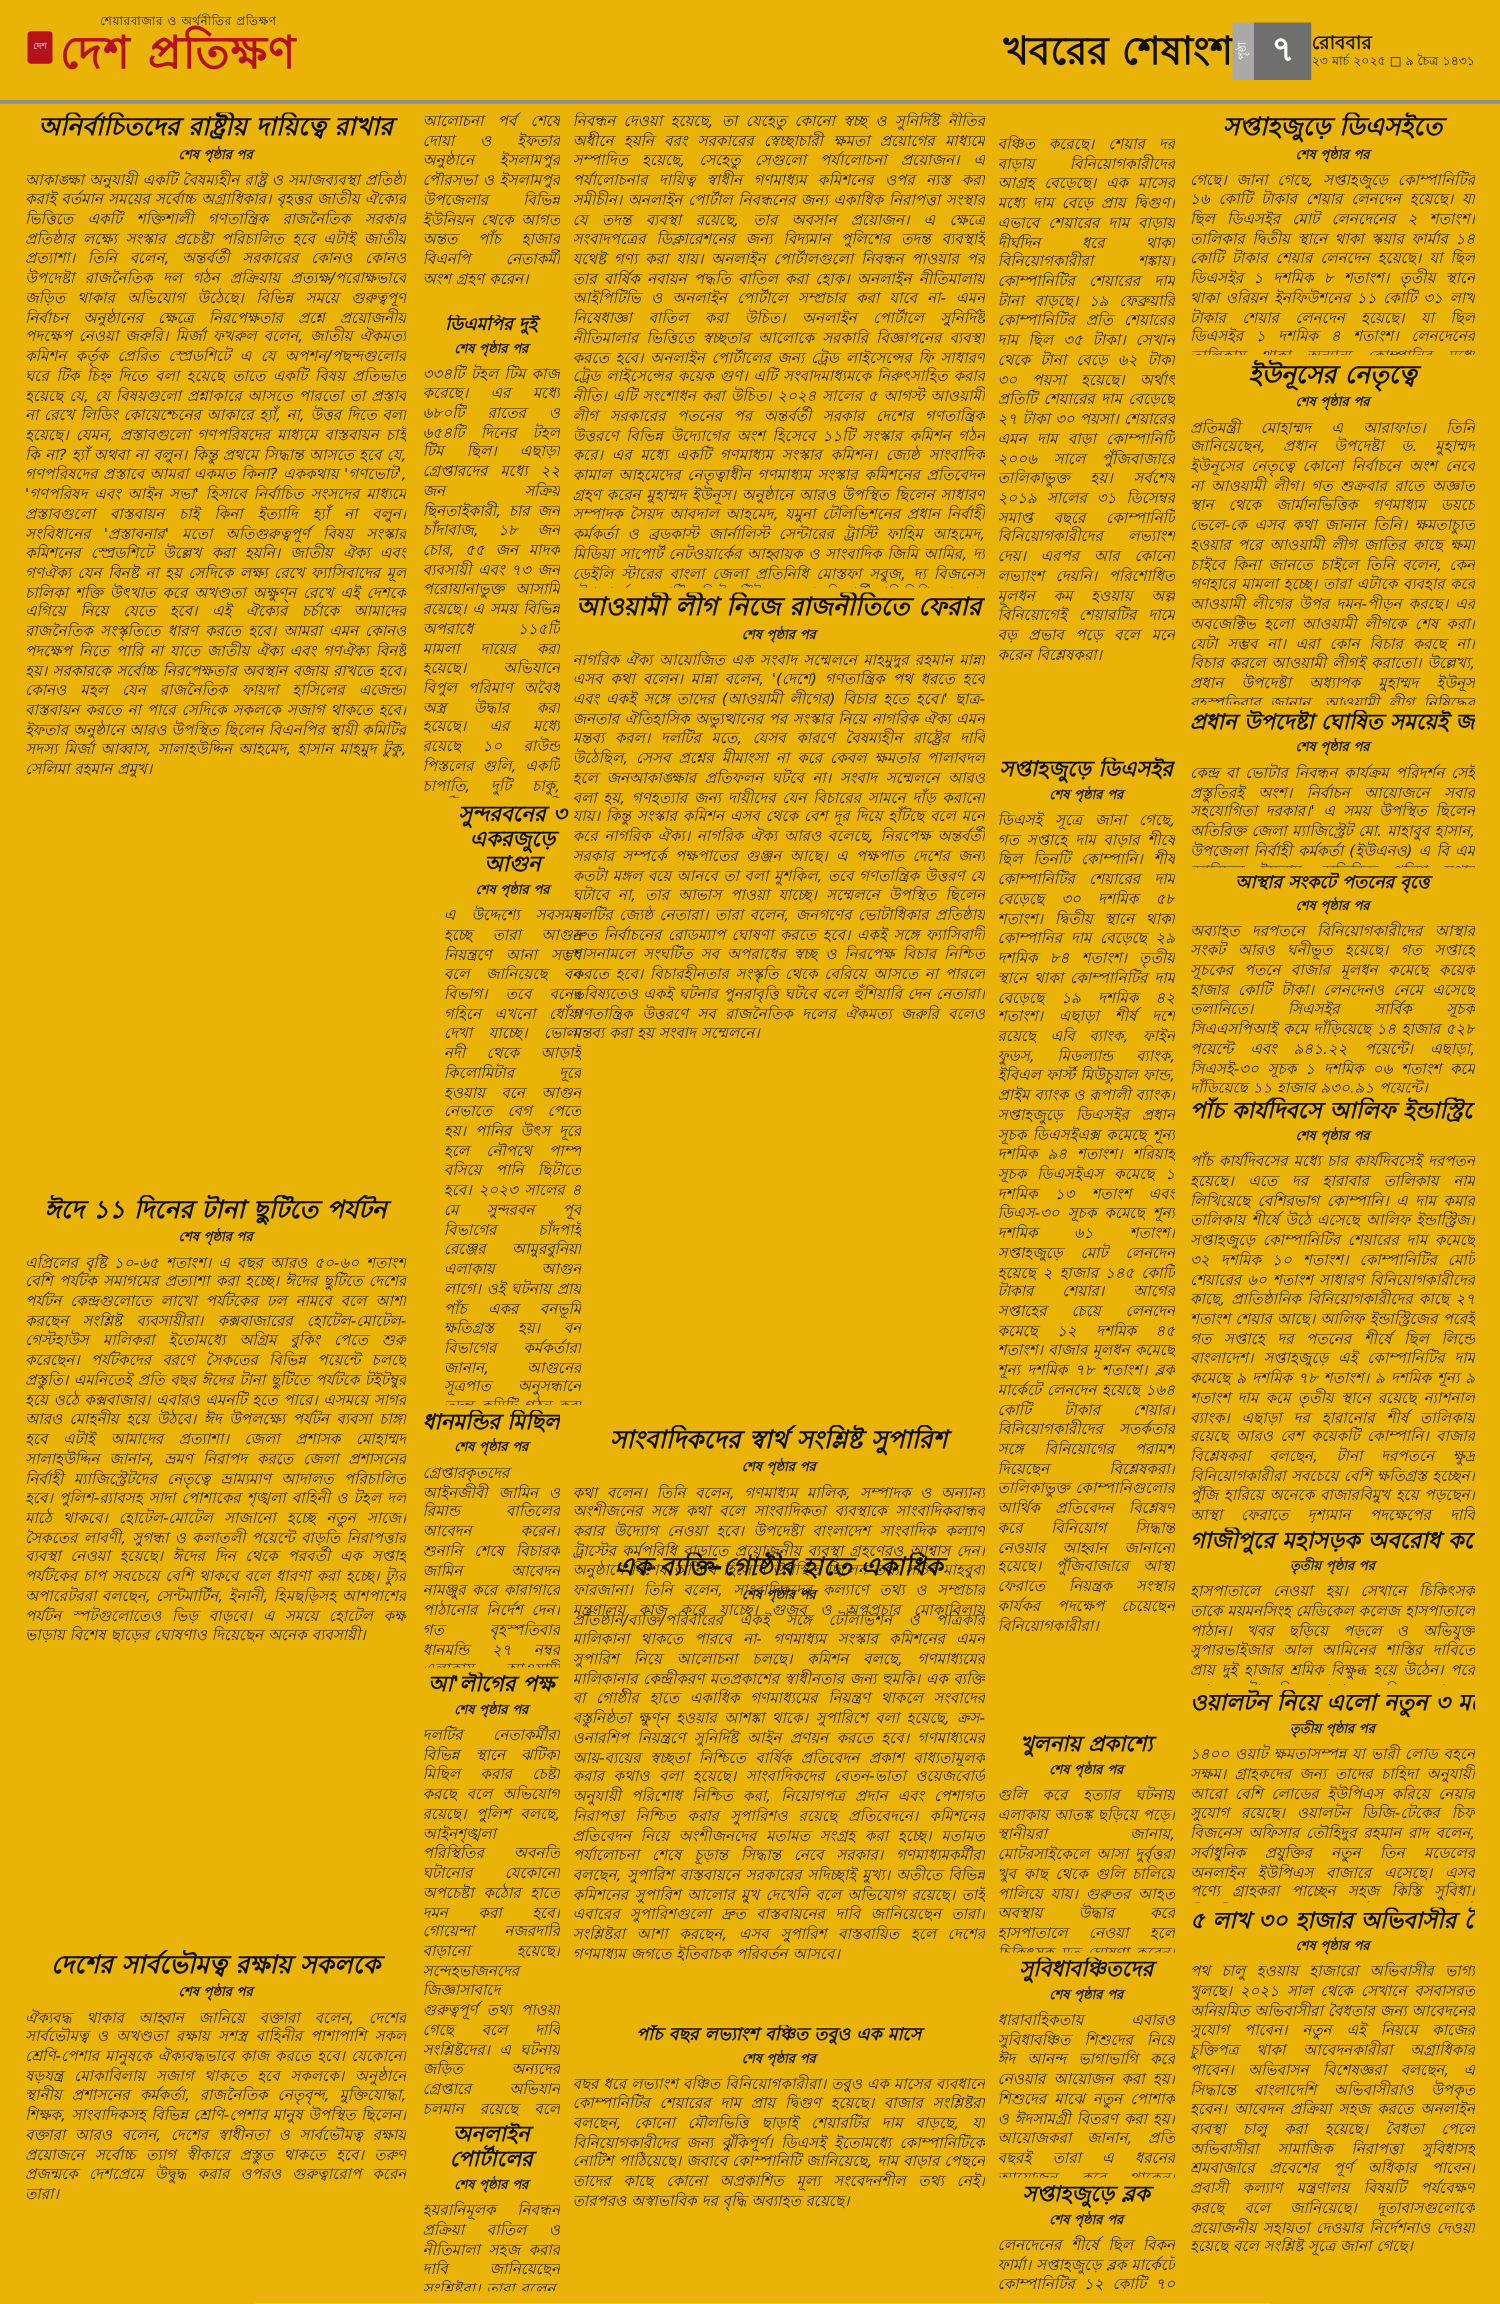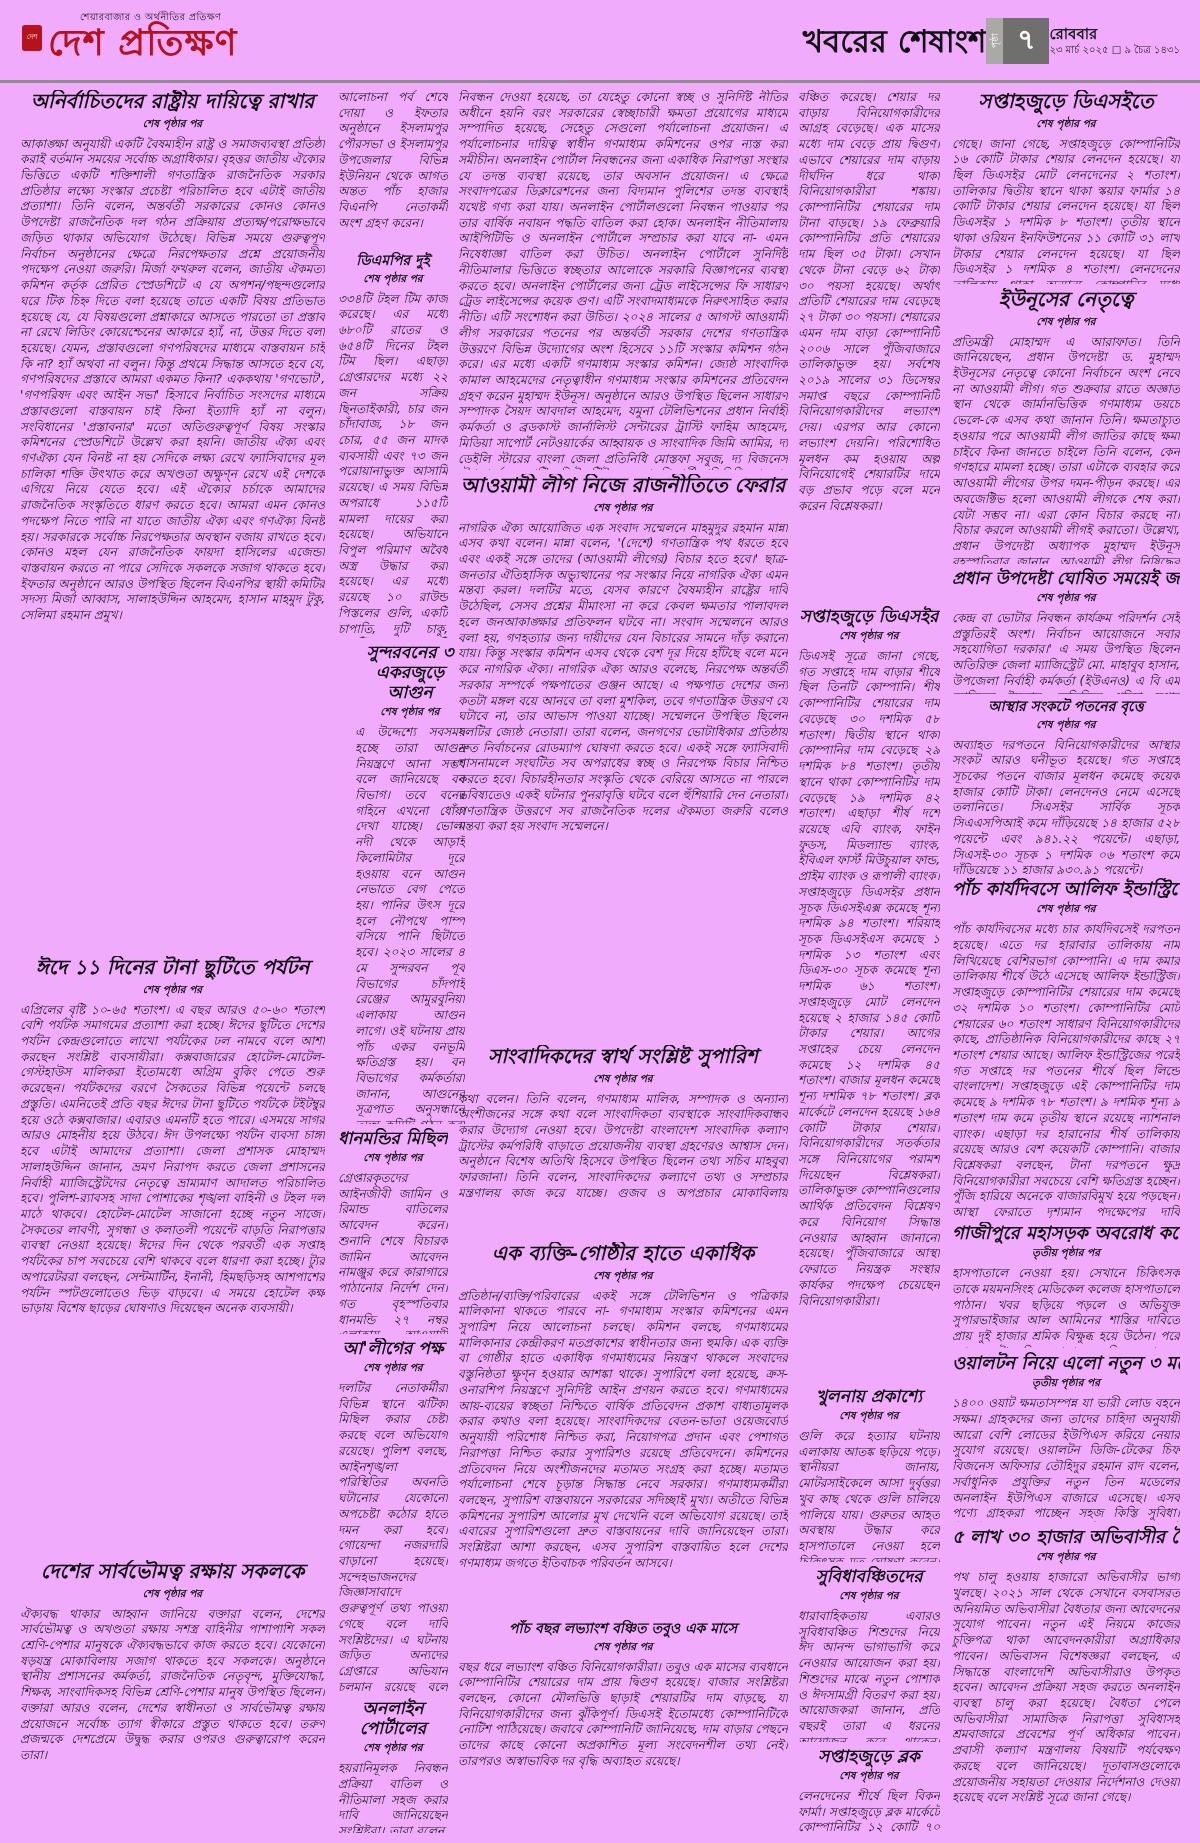--- a/index.html
+++ b/index.html
@@ -1,16 +1,16 @@
 <!DOCTYPE html>
 <html lang="bn"><head>
 <meta charset="utf-8">
 <style>
   html,body{margin:0;padding:0;background:#d8d8d4;}
-  #page{position:relative;width:1200px;height:1843px;background:#f0abfc;margin:0 auto;
+  #page{position:relative;width:1200px;height:1843px;background:#eab308;margin:0 auto;
         font-family:"DejaVu Sans","Liberation Sans",sans-serif;color:#1b1b1b;overflow:hidden;}
   
   #masthead{position:absolute;left:0;top:0;width:1200px;height:82px;}
   #brand{position:absolute;left:22px;top:10px;}
   #brand .tagline{font-size:9.5px;color:#222;letter-spacing:.5px;margin-left:58px;}
   #brand .logo-row{display:flex;align-items:flex-start;gap:6px;}
   #brand .emblem{width:20px;height:26px;background:#b5121b;color:#fff;font-size:7px;line-height:1.1;
         display:flex;align-items:center;justify-content:center;border-radius:3px;}
   #brand .logo{font-size:36px;font-weight:800;color:#b5121b;letter-spacing:1px;line-height:1;}
   #section-head{position:absolute;right:20px;top:18px;display:flex;align-items:center;gap:0;}
@@ -115,39 +115,39 @@
   <article class="blk" style="left:458px;top:90px;width:330px;height:380px">
     <p class="bd">নিবন্ধন দেওয়া হয়েছে, তা যেহেতু কোনো স্বচ্ছ ও সুনির্দিষ্ট নীতির অধীনে হয়নি বরং সরকারের স্বেচ্ছাচারী ক্ষমতা প্রয়োগের মাধ্যমে সম্পাদিত হয়েছে, সেহেতু সেগুলো পর্যালোচনা প্রয়োজন। এ পর্যালোচনার দায়িত্ব স্বাধীন গণমাধ্যম কমিশনের ওপর ন্যস্ত করা সমীচীন। অনলাইন পোর্টাল নিবন্ধনের জন্য একাধিক নিরাপত্তা সংস্থার যে তদন্ত ব্যবস্থা রয়েছে, তার অবসান প্রয়োজন। এ ক্ষেত্রে সংবাদপত্রের ডিক্লারেশনের জন্য বিদ্যমান পুলিশের তদন্ত ব্যবস্থাই যথেষ্ট গণ্য করা যায়। অনলাইন পোর্টালগুলো নিবন্ধন পাওয়ার পর তার বার্ষিক নবায়ন পদ্ধতি বাতিল করা হোক। অনলাইন নীতিমালায় আইপিটিভি ও অনলাইন পোর্টালে সম্প্রচার করা যাবে না- এমন নিষেধাজ্ঞা বাতিল করা উচিত। অনলাইন পোর্টালে সুনির্দিষ্ট নীতিমালার ভিত্তিতে স্বচ্ছতার আলোকে সরকারি বিজ্ঞাপনের ব্যবস্থা করতে হবে। অনলাইন পোর্টালের জন্য ট্রেড লাইসেন্সের ফি সাধারণ ট্রেড লাইসেন্সের কয়েক গুণ। এটি সংবাদমাধ্যমকে নিরুৎসাহিত করার নীতি। এটি সংশোধন করা উচিত। ২০২৪ সালের ৫ আগস্ট আওয়ামী লীগ সরকারের পতনের পর অন্তর্বর্তী সরকার দেশের গণতান্ত্রিক উত্তরণে বিভিন্ন উদ্যোগের অংশ হিসেবে ১১টি সংস্কার কমিশন গঠন করে। এর মধ্যে একটি গণমাধ্যম সংস্কার কমিশন। জ্যেষ্ঠ সাংবাদিক কামাল আহমেদের নেতৃত্বাধীন গণমাধ্যম সংস্কার কমিশনের প্রতিবেদন গ্রহণ করেন মুহাম্মদ ইউনূস। অনুষ্ঠানে আরও উপস্থিত ছিলেন সাধারণ সম্পাদক সৈয়দ আবদাল আহমেদ, যমুনা টেলিভিশনের প্রধান নির্বাহী কর্মকর্তা ও ব্রডকাস্ট জার্নালিস্ট সেন্টারের ট্রাস্টি ফাহিম আহমেদ, মিডিয়া সাপোর্ট নেটওয়ার্কের আহ্বায়ক ও সাংবাদিক জিমি আমির, দ্য ডেইলি স্টারের বাংলা জেলা প্রতিনিধি মোস্তফা সবুজ, দ্য বিজনেস স্ট্যান্ডার্ডের ডেপুটি এডিটর টিটু দত্ত গুপ্ত, শিক্ষার্থী প্রতিনিধি আব্দুল্লাহ আল মামুন।</p>
   </article>
 
   <article class="blk" style="left:458px;top:474px;width:330px;height:608px">
     <h2 class="h20 nw">আওয়ামী লীগ নিজে রাজনীতিতে ফেরার</h2>
     <div class="cont">শেষ পৃষ্ঠার পর</div>
     <p class="bd">নাগরিক ঐক্য আয়োজিত এক সংবাদ সম্মেলনে মাহমুদুর রহমান মান্না এসব কথা বলেন। মান্না বলেন, '(দেশে) গণতান্ত্রিক পথ ধরতে হবে এবং একই সঙ্গে তাদের (আওয়ামী লীগের) বিচার হতে হবে।' ছাত্র-জনতার ঐতিহাসিক অভ্যুত্থানের পর সংস্কার নিয়ে নাগরিক ঐক্য এমন মন্তব্য করল। দলটির মতে, যেসব কারণে বৈষম্যহীন রাষ্ট্রের দাবি উঠেছিল, সেসব প্রশ্নের মীমাংসা না করে কেবল ক্ষমতার পালাবদল হলে জনআকাঙ্ক্ষার প্রতিফলন ঘটবে না। সংবাদ সম্মেলনে আরও বলা হয়, গণহত্যার জন্য দায়ীদের যেন বিচারের সামনে দাঁড় করানো যায়। কিন্তু সংস্কার কমিশন এসব থেকে বেশ দূর দিয়ে হাঁটছে বলে মনে করে নাগরিক ঐক্য। নাগরিক ঐক্য আরও বলেছে, নিরপেক্ষ অন্তর্বর্তী সরকার সম্পর্কে পক্ষপাতের গুঞ্জন আছে। এ পক্ষপাত দেশের জন্য কতটা মঙ্গল বয়ে আনবে তা বলা মুশকিল, তবে গণতান্ত্রিক উত্তরণ যে ঘটাবে না, তার আভাস পাওয়া যাচ্ছে। সম্মেলনে উপস্থিত ছিলেন দলটির জ্যেষ্ঠ নেতারা। তারা বলেন, জনগণের ভোটাধিকার প্রতিষ্ঠায় দ্রুত নির্বাচনের রোডম্যাপ ঘোষণা করতে হবে। একই সঙ্গে ফ্যাসিবাদী শাসনামলে সংঘটিত সব অপরাধের স্বচ্ছ ও নিরপেক্ষ বিচার নিশ্চিত করতে হবে। বিচারহীনতার সংস্কৃতি থেকে বেরিয়ে আসতে না পারলে ভবিষ্যতেও একই ঘটনার পুনরাবৃত্তি ঘটবে বলে হুঁশিয়ারি দেন নেতারা। গণতান্ত্রিক উত্তরণে সব রাজনৈতিক দলের ঐকমত্য জরুরি বলেও মন্তব্য করা হয় সংবাদ সম্মেলনে।</p>
   </article>
 
-  <article class="blk" style="left:458px;top:1045px;width:330px;height:152px">
+  <article class="blk" style="left:458px;top:1140px;width:330px;height:152px">
     <h2 class="h20 nw">সাংবাদিকদের স্বার্থ সংশ্লিষ্ট সুপারিশ</h2>
     <div class="cont">শেষ পৃষ্ঠার পর</div>
     <p class="bd">কথা বলেন। তিনি বলেন, গণমাধ্যম মালিক, সম্পাদক ও অন্যান্য অংশীজনের সঙ্গে কথা বলে সাংবাদিকতা ব্যবস্থাকে সাংবাদিকবান্ধব করার উদ্যোগ নেওয়া হবে। উপদেষ্টা বাংলাদেশ সাংবাদিক কল্যাণ ট্রাস্টের কর্মপরিধি বাড়াতে প্রয়োজনীয় ব্যবস্থা গ্রহণেরও আশ্বাস দেন। অনুষ্ঠানে বিশেষ অতিথি হিসেবে উপস্থিত ছিলেন তথ্য সচিব মাহবুবা ফারজানা। তিনি বলেন, সাংবাদিকদের কল্যাণে তথ্য ও সম্প্রচার মন্ত্রণালয় কাজ করে যাচ্ছে। গুজব ও অপপ্রচার মোকাবিলায় সাংবাদিকদের দায়িত্বশীল ভূমিকা পালনের আহ্বান জানিয়ে তিনি বলেন, দেশের স্বার্থ সংরক্ষণ করে গণমাধ্যমে বস্তুনিষ্ঠ সংবাদ প্রচার করতে হবে। অনুষ্ঠানে বাংলাদেশ সাংবাদিক কল্যাণ ট্রাস্টের ব্যবস্থাপনা পরিচালক মুহাম্মদ আবদুল্লাহর সভাপতিত্বে আরও বক্তব্য দেন গণমাধ্যম সংস্কার কমিশনের প্রধান কামাল আহমেদ, জাতীয় প্রেস ক্লাবের সাধারণ সম্পাদক আইয়ুব ভূঁইয়া, সাংবাদিক মুহাম্মদ খায়রুল বাশার, সাজিদ আরাফাত ও মীর সাব্বির আহমেদ।</p>
   </article>
 
   <article class="blk" style="left:458px;top:1242px;width:330px;height:410px">
     <h2 class="h20 nw">এক ব্যক্তি-গোষ্ঠীর হাতে একাধিক</h2>
     <div class="cont">শেষ পৃষ্ঠার পর</div>
     <p class="bd">প্রতিষ্ঠান/ব্যক্তি/পরিবারের একই সঙ্গে টেলিভিশন ও পত্রিকার মালিকানা থাকতে পারবে না- গণমাধ্যম সংস্কার কমিশনের এমন সুপারিশ নিয়ে আলোচনা চলছে। কমিশন বলছে, গণমাধ্যমের মালিকানার কেন্দ্রীকরণ মতপ্রকাশের স্বাধীনতার জন্য হুমকি। এক ব্যক্তি বা গোষ্ঠীর হাতে একাধিক গণমাধ্যমের নিয়ন্ত্রণ থাকলে সংবাদের বস্তুনিষ্ঠতা ক্ষুণ্ন হওয়ার আশঙ্কা থাকে। সুপারিশে বলা হয়েছে, ক্রস-ওনারশিপ নিয়ন্ত্রণে সুনির্দিষ্ট আইন প্রণয়ন করতে হবে। গণমাধ্যমের আয়-ব্যয়ের স্বচ্ছতা নিশ্চিতে বার্ষিক প্রতিবেদন প্রকাশ বাধ্যতামূলক করার কথাও বলা হয়েছে। সাংবাদিকদের বেতন-ভাতা ওয়েজবোর্ড অনুযায়ী পরিশোধ নিশ্চিত করা, নিয়োগপত্র প্রদান এবং পেশাগত নিরাপত্তা নিশ্চিত করার সুপারিশও রয়েছে প্রতিবেদনে। কমিশনের প্রতিবেদন নিয়ে অংশীজনদের মতামত সংগ্রহ করা হচ্ছে। মতামত পর্যালোচনা শেষে চূড়ান্ত সিদ্ধান্ত নেবে সরকার। গণমাধ্যমকর্মীরা বলছেন, সুপারিশ বাস্তবায়নে সরকারের সদিচ্ছাই মুখ্য। অতীতে বিভিন্ন কমিশনের সুপারিশ আলোর মুখ দেখেনি বলে অভিযোগ রয়েছে। তাই এবারের সুপারিশগুলো দ্রুত বাস্তবায়নের দাবি জানিয়েছেন তারা। সংশ্লিষ্টরা আশা করছেন, এসব সুপারিশ বাস্তবায়িত হলে দেশের গণমাধ্যম জগতে ইতিবাচক পরিবর্তন আসবে।</p>
   </article>
 
   <article class="blk" style="left:458px;top:1620px;width:330px;height:177px">
     <h2 class="h19 nw">পাঁচ বছর লভ্যাংশ বঞ্চিত তবুও এক মাসে</h2>
     <div class="cont">শেষ পৃষ্ঠার পর</div>
     <p class="bd">বছর ধরে লভ্যাংশ বঞ্চিত বিনিয়োগকারীরা। তবুও এক মাসের ব্যবধানে কোম্পানিটির শেয়ারের দাম প্রায় দ্বিগুণ হয়েছে। বাজার সংশ্লিষ্টরা বলছেন, কোনো মৌলভিত্তি ছাড়াই শেয়ারটির দাম বাড়ছে, যা বিনিয়োগকারীদের জন্য ঝুঁকিপূর্ণ। ডিএসই ইতোমধ্যে কোম্পানিটিকে নোটিশ পাঠিয়েছে। জবাবে কোম্পানিটি জানিয়েছে, দাম বাড়ার পেছনে তাদের কাছে কোনো অপ্রকাশিত মূল্য সংবেদনশীল তথ্য নেই। তারপরও অস্বাভাবিক দর বৃদ্ধি অব্যাহত রয়েছে।</p>
   </article>
 
-  <article class="blk" style="left:798px;top:90px;width:142px;height:548px">
+  <article class="blk" style="left:798px;top:108px;width:142px;height:548px">
     <p class="bd">বঞ্চিত করেছে। শেয়ার দর বাড়ায় বিনিয়োগকারীদের আগ্রহ বেড়েছে। এক মাসের মধ্যে দাম বেড়ে প্রায় দ্বিগুণ। এভাবে শেয়ারের দাম বাড়ায় দীর্ঘদিন ধরে থাকা বিনিয়োগকারীরা শঙ্কায়। কোম্পানিটির শেয়ারের দাম টানা বাড়ছে। ১৯ ফেব্রুয়ারি কোম্পানিটির প্রতি শেয়ারের দাম ছিল ৩৫ টাকা। সেখান থেকে টানা বেড়ে ৬২ টাকা ৩০ পয়সা হয়েছে। অর্থাৎ প্রতিটি শেয়ারের দাম বেড়েছে ২৭ টাকা ৩০ পয়সা। শেয়ারের এমন দাম বাড়া কোম্পানিটি ২০০৬ সালে পুঁজিবাজারে তালিকাভুক্ত হয়। সর্বশেষ ২০১৯ সালের ৩১ ডিসেম্বর সমাপ্ত বছরে কোম্পানিটি বিনিয়োগকারীদের লভ্যাংশ দেয়। এরপর আর কোনো লভ্যাংশ দেয়নি। পরিশোধিত মূলধন কম হওয়ায় অল্প বিনিয়োগেই শেয়ারটির দামে বড় প্রভাব পড়ে বলে মনে করেন বিশ্লেষকরা।</p>
   </article>
 
   <article class="blk" style="left:798px;top:606px;width:142px;height:740px">
     <h2 class="h17">সপ্তাহজুড়ে ডিএসইর</h2>
     <div class="cont">শেষ পৃষ্ঠার পর</div>
     <p class="bd">ডিএসই সূত্রে জানা গেছে, গত সপ্তাহে দাম বাড়ার শীর্ষে ছিল তিনটি কোম্পানি। শীর্ষ কোম্পানিটির শেয়ারের দাম বেড়েছে ৩০ দশমিক ৫৮ শতাংশ। দ্বিতীয় স্থানে থাকা কোম্পানির দাম বেড়েছে ২৯ দশমিক ৮৪ শতাংশ। তৃতীয় স্থানে থাকা কোম্পানিটির দাম বেড়েছে ১৯ দশমিক ৪২ শতাংশ। এছাড়া শীর্ষ দশে রয়েছে এবি ব্যাংক, ফাইন ফুডস, মিডল্যান্ড ব্যাংক, ইবিএল ফার্স্ট মিউচুয়াল ফান্ড, প্রাইম ব্যাংক ও রূপালী ব্যাংক। সপ্তাহজুড়ে ডিএসইর প্রধান সূচক ডিএসইএক্স কমেছে শূন্য দশমিক ৯৪ শতাংশ। শরিয়াহ সূচক ডিএসইএস কমেছে ১ দশমিক ১৩ শতাংশ এবং ডিএস-৩০ সূচক কমেছে শূন্য দশমিক ৬১ শতাংশ। সপ্তাহজুড়ে মোট লেনদেন হয়েছে ২ হাজার ১৪৫ কোটি টাকার শেয়ার। আগের সপ্তাহের চেয়ে লেনদেন কমেছে ১২ দশমিক ৪৫ শতাংশ। বাজার মূলধন কমেছে শূন্য দশমিক ৭৮ শতাংশ। ব্লক মার্কেটে লেনদেন হয়েছে ১৬৪ কোটি টাকার শেয়ার। বিনিয়োগকারীদের সতর্কতার সঙ্গে বিনিয়োগের পরামর্শ দিয়েছেন বিশ্লেষকরা। তালিকাভুক্ত কোম্পানিগুলোর আর্থিক প্রতিবেদন বিশ্লেষণ করে বিনিয়োগ সিদ্ধান্ত নেওয়ার আহ্বান জানানো হয়েছে। পুঁজিবাজারে আস্থা ফেরাতে নিয়ন্ত্রক সংস্থার কার্যকর পদক্ষেপ চেয়েছেন বিনিয়োগকারীরা।</p>
   </article>
 
   <article class="blk" style="left:798px;top:1386px;width:142px;height:176px">

